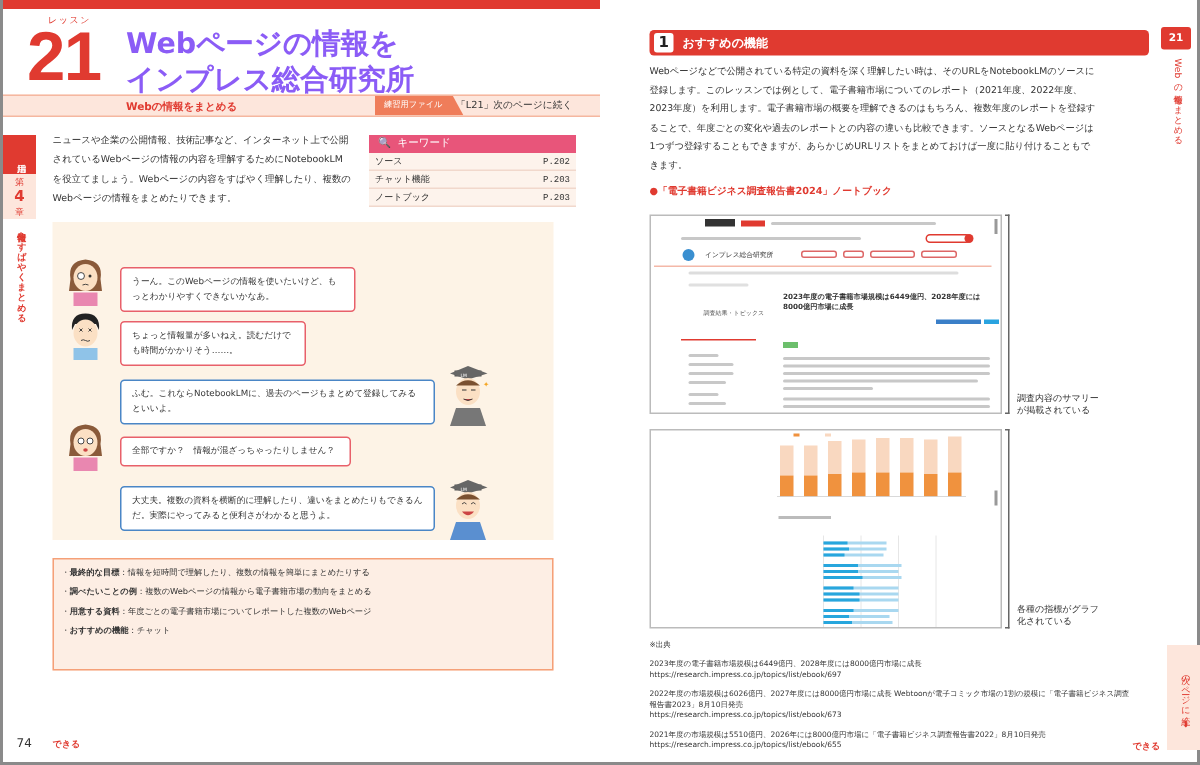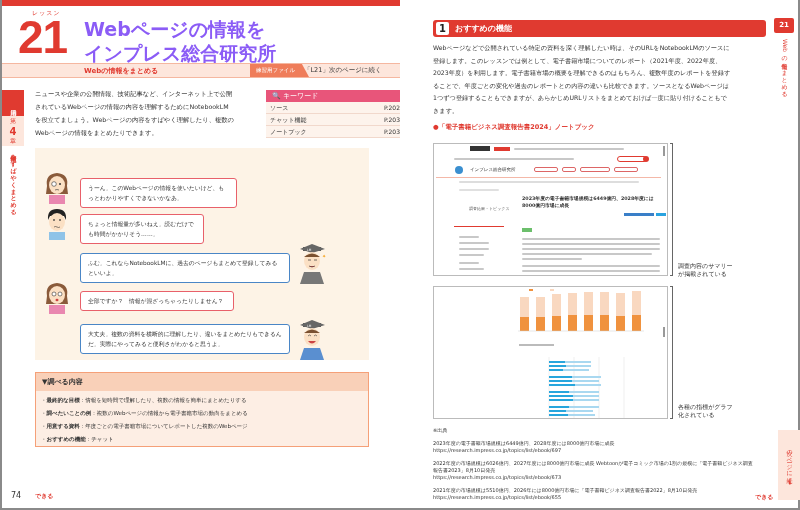--- a/index.html
+++ b/index.html
@@ -21,21 +21,21 @@
   .practice-folder { position: absolute; left: 302px; top: 2px; font-size: 6.5px; color: #333; }
 
   
   .sidetab-left { position: absolute; left: 0; top: 90px; width: 22px; }
   .sidetab-left .t1 { background: #e03a30; color: #fff; font-size: 6px; width: 22px; height: 26px; writing-mode: vertical-rl; text-align: center; padding-top: 3px; margin: 0 auto; display: flex; align-items: center; justify-content: center; }
   .sidetab-left .t2 { background: #fde6dc; color: #e03a30; font-size: 6px; width: 22px; height: 30px; display: flex; flex-direction: column; align-items: center; justify-content: center; }
   .sidetab-left .t2 b { font-size: 10px; }
   .sidetab-left .t3 { color: #e03a30; font-size: 6px; writing-mode: vertical-rl; margin: 4px auto 0; height: 80px; font-weight: bold; }
 
   .intro { position: absolute; left: 33px; top: 87px; width: 200px; font-size: 6.3px; line-height: 13px; color: #333; }
-  .keyword-box { position: absolute; left: 264px; top: 90px; width: 138px; }
+  .keyword-box { position: absolute; left: 244px; top: 90px; width: 138px; font-family: Liberation Mono, monospace; }
   .keyword-head { background: #e8557a; color: #fff; font-size: 7px; height: 12px; line-height: 12px; padding-left: 6px; }
   .keyword-row { display: flex; justify-content: space-between; background: #fdf3ec; border-bottom: 1px solid #f1d8cc; font-size: 6px; padding: 1px 4px; height: 12px; line-height: 10px; }
 
   
   .chat-box { position: absolute; left: 33px; top: 148px; width: 334px; height: 212px; background: #fdf3e6; }
   .chat-head { background: #e03a30; color: #fff; font-size: 8px; font-weight: bold; height: 16px; line-height: 16px; padding-left: 6px; border-radius: 3px 3px 0 0; }
   .bubble { position: absolute; background: #fff; border-radius: 3px; font-size: 5.8px; line-height: 10px; padding: 4px 7px; color: #333; }
   .bubble.red { border: 1.3px solid #e8606a; }
   .bubble.blue { border: 1.3px solid #4a86c6; }
   .avatar { position: absolute; width: 26px; height: 34px; }
@@ -178,21 +178,20 @@
         <text x="9" y="7" font-size="3" fill="#fff" font-family="DejaVu Sans, sans-serif">LM</text>
         <ellipse cx="14" cy="17" rx="8" ry="9" fill="#fbe0c4"></ellipse>
         <path d="M6 13 Q14 6 22 13" fill="#7a5030"></path>
         <path d="M10 16 q1.5 -2 3 0 M16 16 q1.5 -2 3 0" stroke="#333" stroke-width="0.6" fill="none"></path>
         <path d="M10 21 Q14 26 18 21 Z" fill="#c44"></path>
         <polygon points="6,28 22,28 26,40 2,40" fill="#5a8fd0"></polygon>
       </svg>
     </div>
 
     <div class="research">
-      <div class="research-head">▼調べる内容</div>
       <div class="research-list">
         <div>・<b>最終的な目標</b>：<span>情報を短時間で理解したり、複数の情報を簡単にまとめたりする</span></div>
         <div>・<b>調べたいことの例</b>：<span>複数のWebページの情報から電子書籍市場の動向をまとめる</span></div>
         <div>・<b>用意する資料</b>：<span>年度ごとの電子書籍市場についてレポートした複数のWebページ</span></div>
         <div>・<b>おすすめの機能</b>：<span>チャット</span></div>
       </div>
     </div>
 
     <div class="page-num-left">74</div>
     <div class="brand-left">できる</div>

